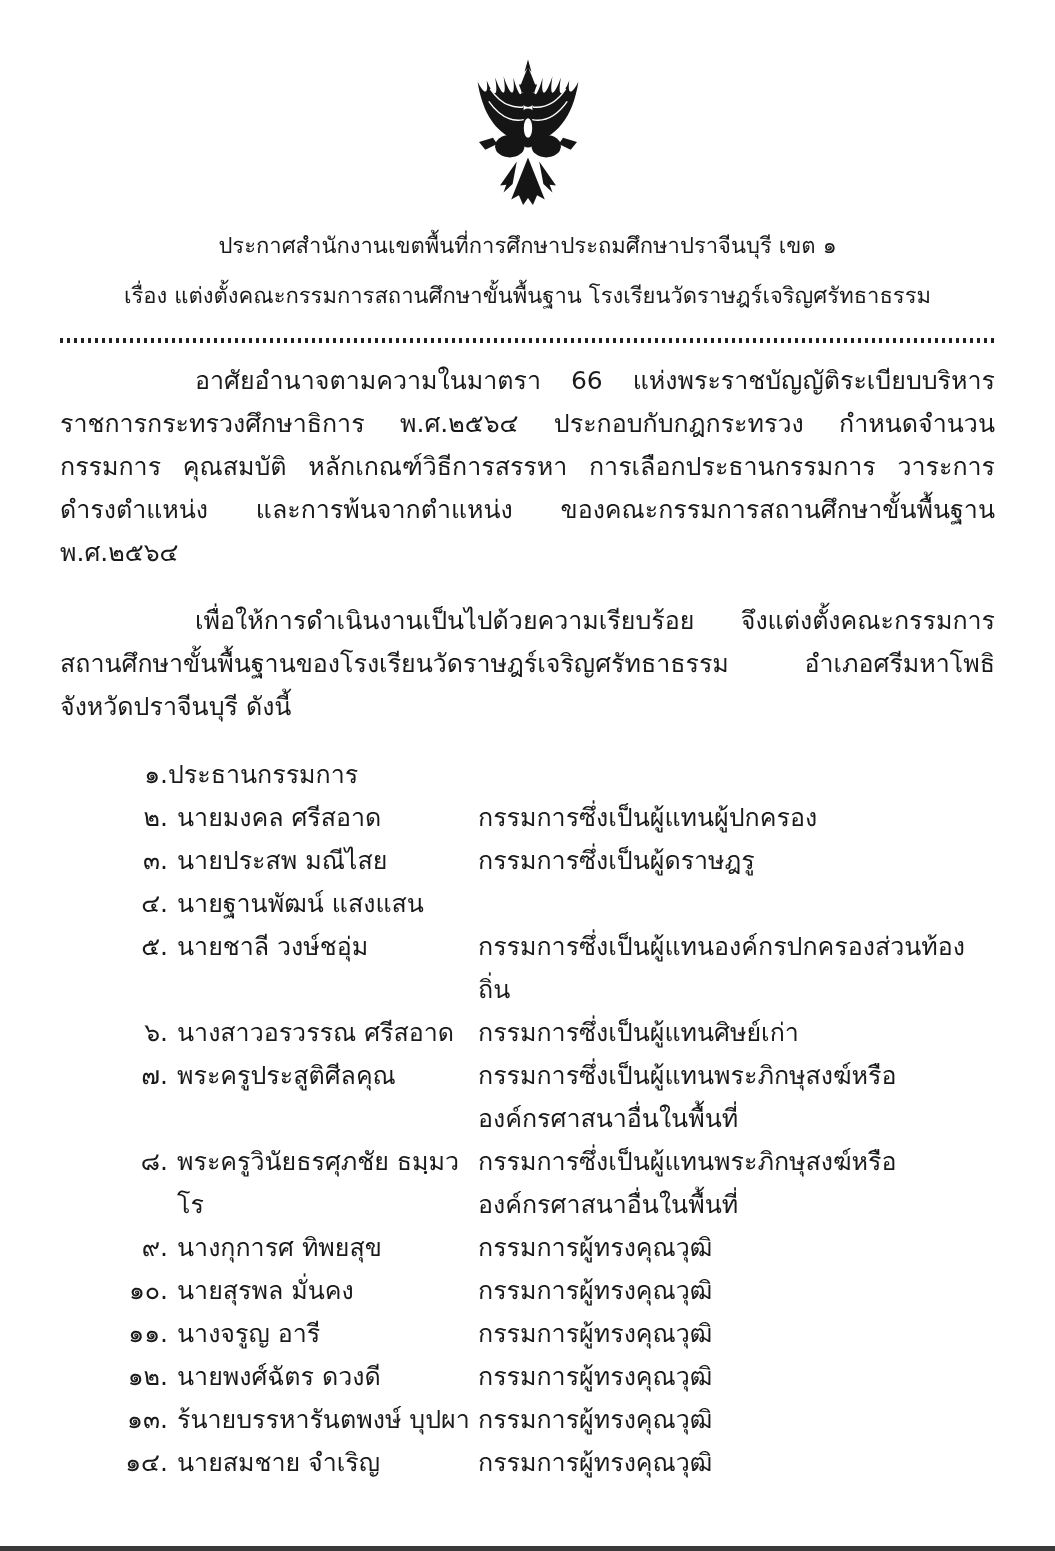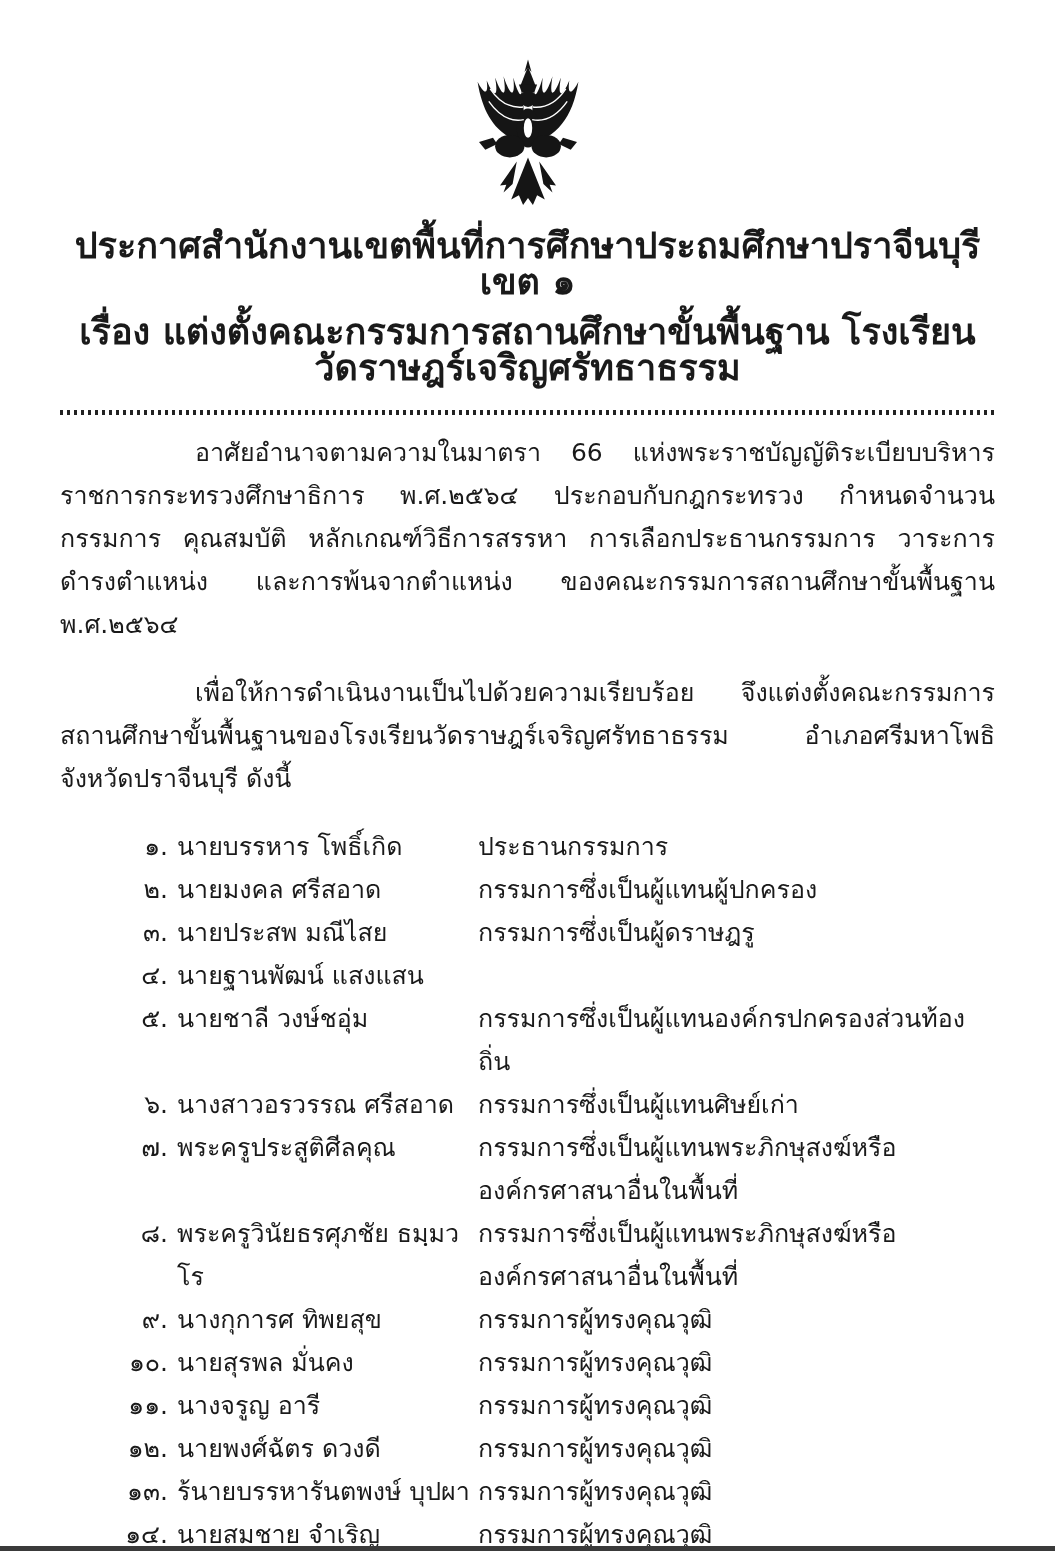--- a/index.html
+++ b/index.html
@@ -23,22 +23,22 @@
   }
   .emblem-wrap {
     margin-top: 56px;
     height: 158px;
     display: flex;
     justify-content: center;
     align-items: center;
   }
   .doc-title {
     text-align: center;
-    font-weight: 700;
-    font-size: 36px;
+    font-weight: 400;
+    font-size: 22px;
     line-height: 36px;
   }
   .doc-title.first { margin-top: 14px; }
   .doc-title.second { margin-top: 14px; }
   .dotted-line {
     margin-top: 24px;
     height: 5px;
     background: repeating-linear-gradient(90deg, #222 0 3px, transparent 3px 7px);
   }
   .para {
@@ -122,21 +122,20 @@
   <div class="doc-title second">เรื่อง แต่งตั้งคณะกรรมการสถานศึกษาขั้นพื้นฐาน โรงเรียนวัดราษฎร์เจริญศรัทธาธรรม</div>
 
   <div class="dotted-line"></div>
 
   <p class="para first">อาศัยอำนาจตามความในมาตรา 66 แห่งพระราชบัญญัติระเบียบบริหารราชการกระทรวงศึกษาธิการ พ.ศ.๒๕๖๔ ประกอบกับกฎกระทรวง กำหนดจำนวนกรรมการ คุณสมบัติ หลักเกณฑ์วิธีการสรรหา การเลือกประธานกรรมการ วาระการดำรงตำแหน่ง และการพ้นจากตำแหน่ง ของคณะกรรมการสถานศึกษาขั้นพื้นฐาน พ.ศ.๒๕๖๔</p>
   <p class="para">เพื่อให้การดำเนินงานเป็นไปด้วยความเรียบร้อย จึงแต่งตั้งคณะกรรมการสถานศึกษาขั้นพื้นฐานของโรงเรียนวัดราษฎร์เจริญศรัทธาธรรม อำเภอศรีมหาโพธิ จังหวัดปราจีนบุรี ดังนี้</p>
 
   <div class="committee" id="committee-list">
       <div class="c-row">
         <span class="c-num">๑.</span>
-        <span class="c-name">นายบรรหาร โพธิ์เกิด</span>
         <span class="c-role">
           <div>ประธานกรรมการ</div>
         </span>
       </div>
       <div class="c-row">
         <span class="c-num">๒.</span>
         <span class="c-name">นายมงคล ศรีสอาด</span>
         <span class="c-role">
           <div>กรรมการซึ่งเป็นผู้แทนผู้ปกครอง</div>
         </span>

